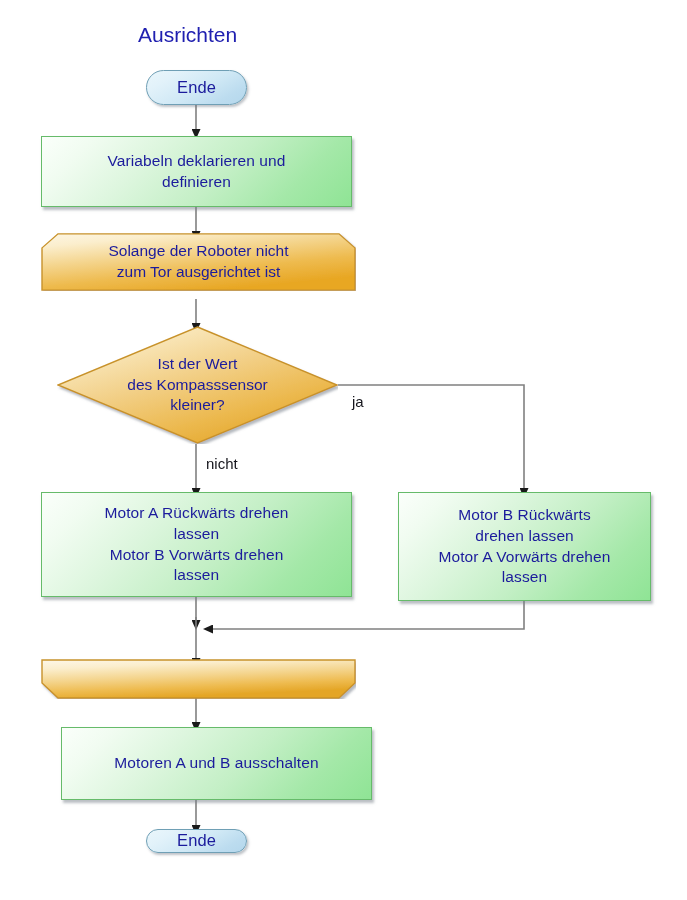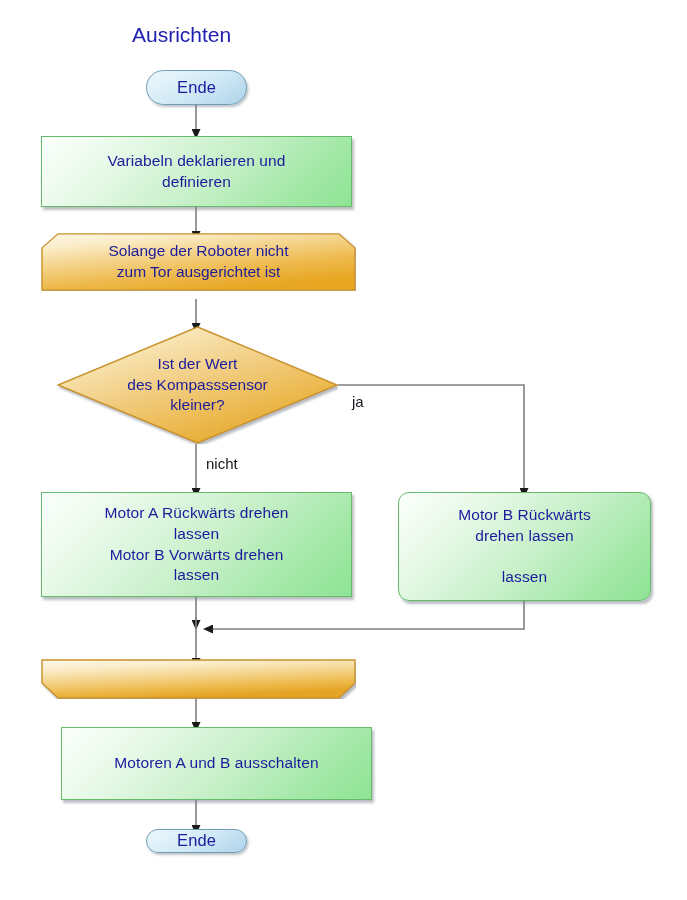--- a/index.html
+++ b/index.html
@@ -143,21 +143,21 @@
     line-height: 1;
     white-space: nowrap;
     z-index: 4;
   }
 </style>
 </head>
 <body>
 
 <div id="flow">
 
-  <div class="title" style="left:132px; top:24px;">Ausrichten</div>
+  <div class="title" style="left:138px; top:24px;">Ausrichten</div>
 
   <svg id="connectors" viewBox="0 0 687 900">
     <defs>
       <marker id="arrow-down" markerWidth="11" markerHeight="9" refX="1" refY="4.5" orient="auto-start-reverse" markerUnits="userSpaceOnUse">
         <path d="M0,0 L10,4.5 L0,9 z" fill="#1a1a1a"></path>
       </marker>
     </defs>
     <g stroke="#808080" stroke-width="1.6" fill="none">
 
       <line x1="196" y1="105" x2="196" y2="130" marker-end="url(#arrow-down)"></line>
@@ -244,25 +244,25 @@
 
   <div class="node process" style="left:41px; top:492px; width:311px; height:105px; padding:0 26px;">
     <span>
       <span>Motor A Rückwärts drehen</span><br>
       <span>lassen</span><br>
       <span>Motor B Vorwärts drehen</span><br>
       <span>lassen</span>
     </span>
   </div>
 
-  <div class="node process" style="left:398px; top:492px; width:253px; height:109px; padding:0 8px;border-radius:11px;">
+  <div class="node process" style="left:398px; top:492px; width:253px; height:109px; padding:0 8px;">
     <span>
       <span>Motor B Rückwärts</span><br>
       <span>drehen lassen</span><br>
-      <br>
+      <span>Motor A Vorwärts drehen</span><br>
       <span>lassen</span>
     </span>
   </div>
 
   <div class="loopwrap" style="left:41px; top:659px; width:315px; height:40px;">
     <svg class="loopshape" viewBox="0 0 315 40" preserveAspectRatio="none">
       <defs>
         <linearGradient id="orangeGradC" x1="0" y1="0" x2="0.35" y2="1">
           <stop offset="0%" stop-color="#fdf7e8"></stop>
           <stop offset="22%" stop-color="#fbeecd"></stop>

